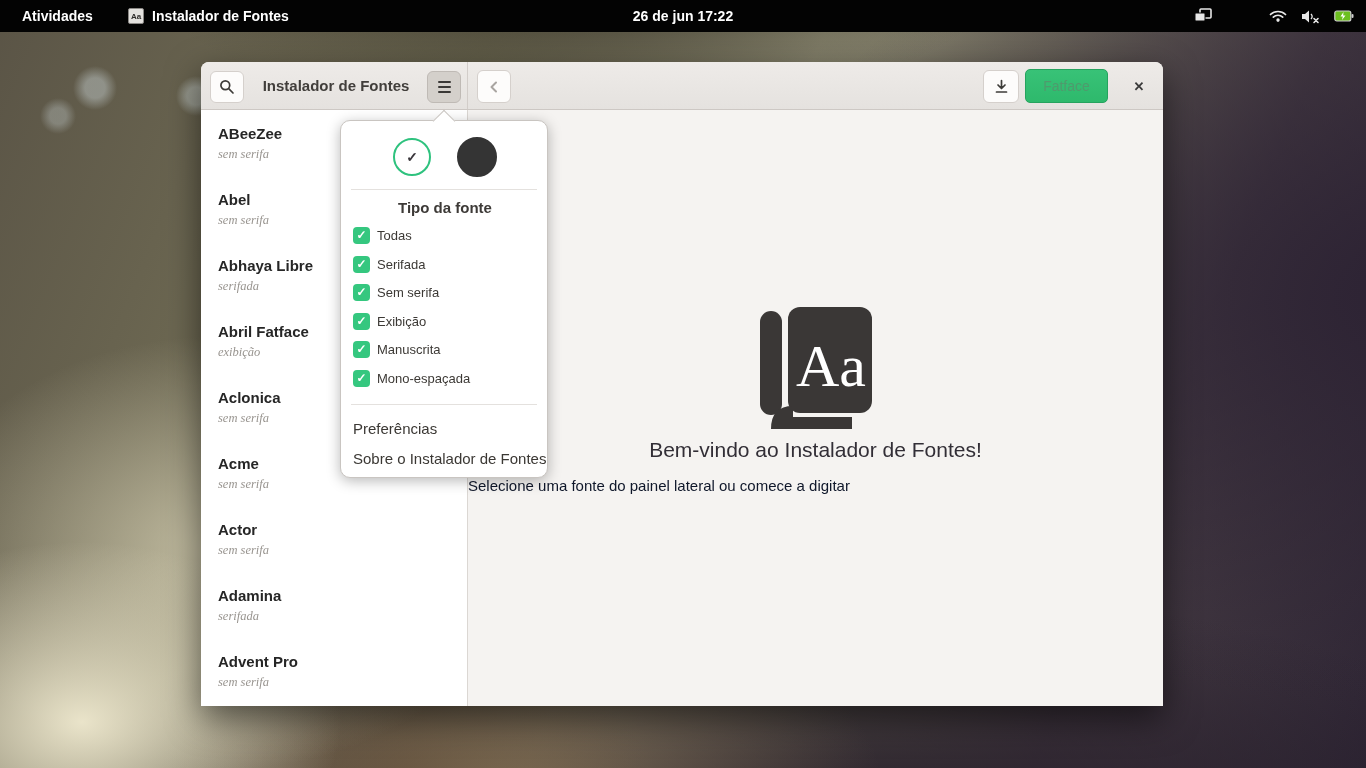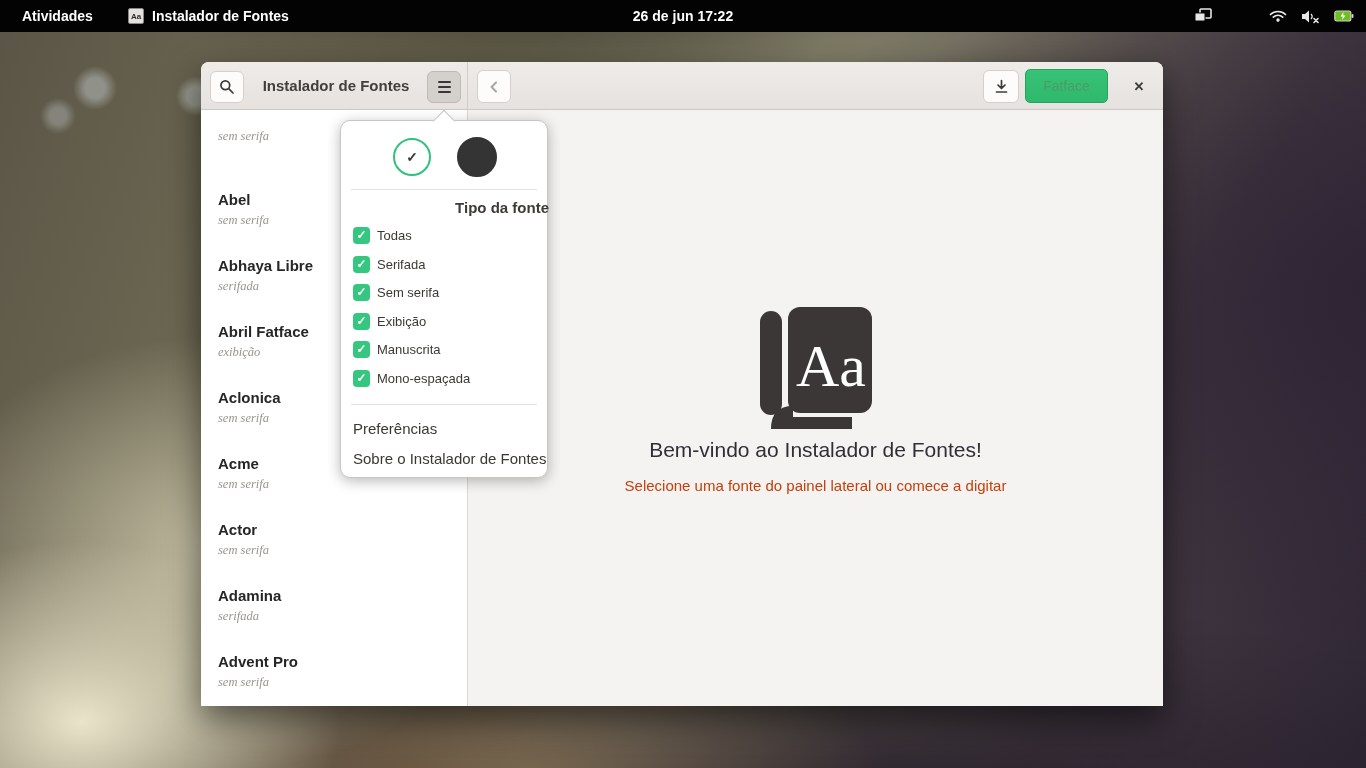--- a/index.html
+++ b/index.html
@@ -69,37 +69,37 @@
   .win-body { position:absolute; left:0; top:48px; width:962px; height:596px; display:flex; }
   .sidebar { position:relative; width:267px; height:596px; background:#ffffff; border-right:1px solid #dbd7d3; }
   .font-item { position:absolute; left:17px; right:10px; height:60px; cursor:default; }
   .font-name { font-size:15px; font-weight:700; color:#262626; line-height:18px; }
   .font-cat  { font-size:12.5px; font-style:italic; color:#98948f; line-height:16px; margin-top:3px;
     font-family:"Liberation Serif",serif; }
   .content { position:relative; flex:1; background:#f5f3f1; }
   .welcome-icon { position:absolute; left:50%; top:197px; transform:translateX(-50%); }
   .welcome-title { position:absolute; left:0; right:0; top:328px; text-align:center;
     font-size:21px; font-weight:400; color:#322e36; }
-  .welcome-sub { position:absolute; left:0; right:0; top:366px; text-align:center;
-    font-size:15px; color:#c2410c; line-height:20px; }
+  .welcome-sub { position:absolute; left:0; right:0; top:366px; text-align:left;
+    font-size:15px; color:#0f172a; line-height:20px; }
 
   
   .popover { position:absolute; left:340px; top:120px; width:208px; height:358px; background:#ffffff;
     border:1px solid #c9c5c1; border-radius:10px; box-shadow:0 3px 14px rgba(0,0,0,0.28); z-index:40; }
   .pop-tail { position:absolute; left:95px; top:-8px; width:16px; height:16px; background:#ffffff;
     border-left:1px solid #c9c5c1; border-top:1px solid #c9c5c1; transform:rotate(45deg); }
   .theme-row { position:absolute; left:0; top:14px; width:208px; height:44px;
     display:flex; align-items:center; justify-content:center; gap:26px; }
   .theme-light { width:38px; height:38px; border-radius:50%; background:#fff; border:2px solid #2ec27e;
     display:flex; align-items:center; justify-content:center; font-weight:700; color:#39363b; font-size:14px; cursor:default; }
   .theme-light::after { content:"✓"; }
   .theme-dark { width:40px; height:40px; border-radius:50%; background:#343434; border:2px solid #343434; cursor:default; }
   .pop-sep { position:absolute; left:10px; right:10px; height:1px; background:#e4e1de; }
   .sep-1 { top:68px; } .sep-2 { top:283px; }
-  .pop-header { position:absolute; left:0; top:78px; width:208px; text-align:right;
+  .pop-header { position:absolute; left:0; top:78px; width:208px; text-align:center;
     font-size:15px; font-weight:700; color:#3d3a37; }
   .filter-row { position:absolute; left:12px; height:20px; display:flex; align-items:center; gap:7px; cursor:default; }
   .checkbox { width:17px; height:17px; border-radius:4px; background:#35c77f; color:#fff;
     display:flex; align-items:center; justify-content:center; font-size:12px; font-weight:700; }
   .checkbox::after { content:"✓"; }
   .filter-label { font-size:13px; color:#3c3935; }
   .menu-item { position:absolute; left:12px; height:20px; font-size:15px; color:#3b3834;
     display:flex; align-items:center; cursor:default; }
 
   svg { display:block; }
@@ -184,20 +184,21 @@
           </svg>
         </span>
       </button>
       <button class="btn-install">Fatface</button>
       <button class="btn-close"></button>
     </div>
 
     <div class="win-body">
       <aside class="sidebar">
         <div class="font-item" style="top:15px">
+          <div class="font-name">ABeeZee</div>
           <div class="font-cat">sem serifa</div>
         </div>
         <div class="font-item" style="top:81px">
           <div class="font-name">Abel</div>
           <div class="font-cat">sem serifa</div>
         </div>
         <div class="font-item" style="top:147px">
           <div class="font-name">Abhaya Libre</div>
           <div class="font-cat">serifada</div>
         </div>

